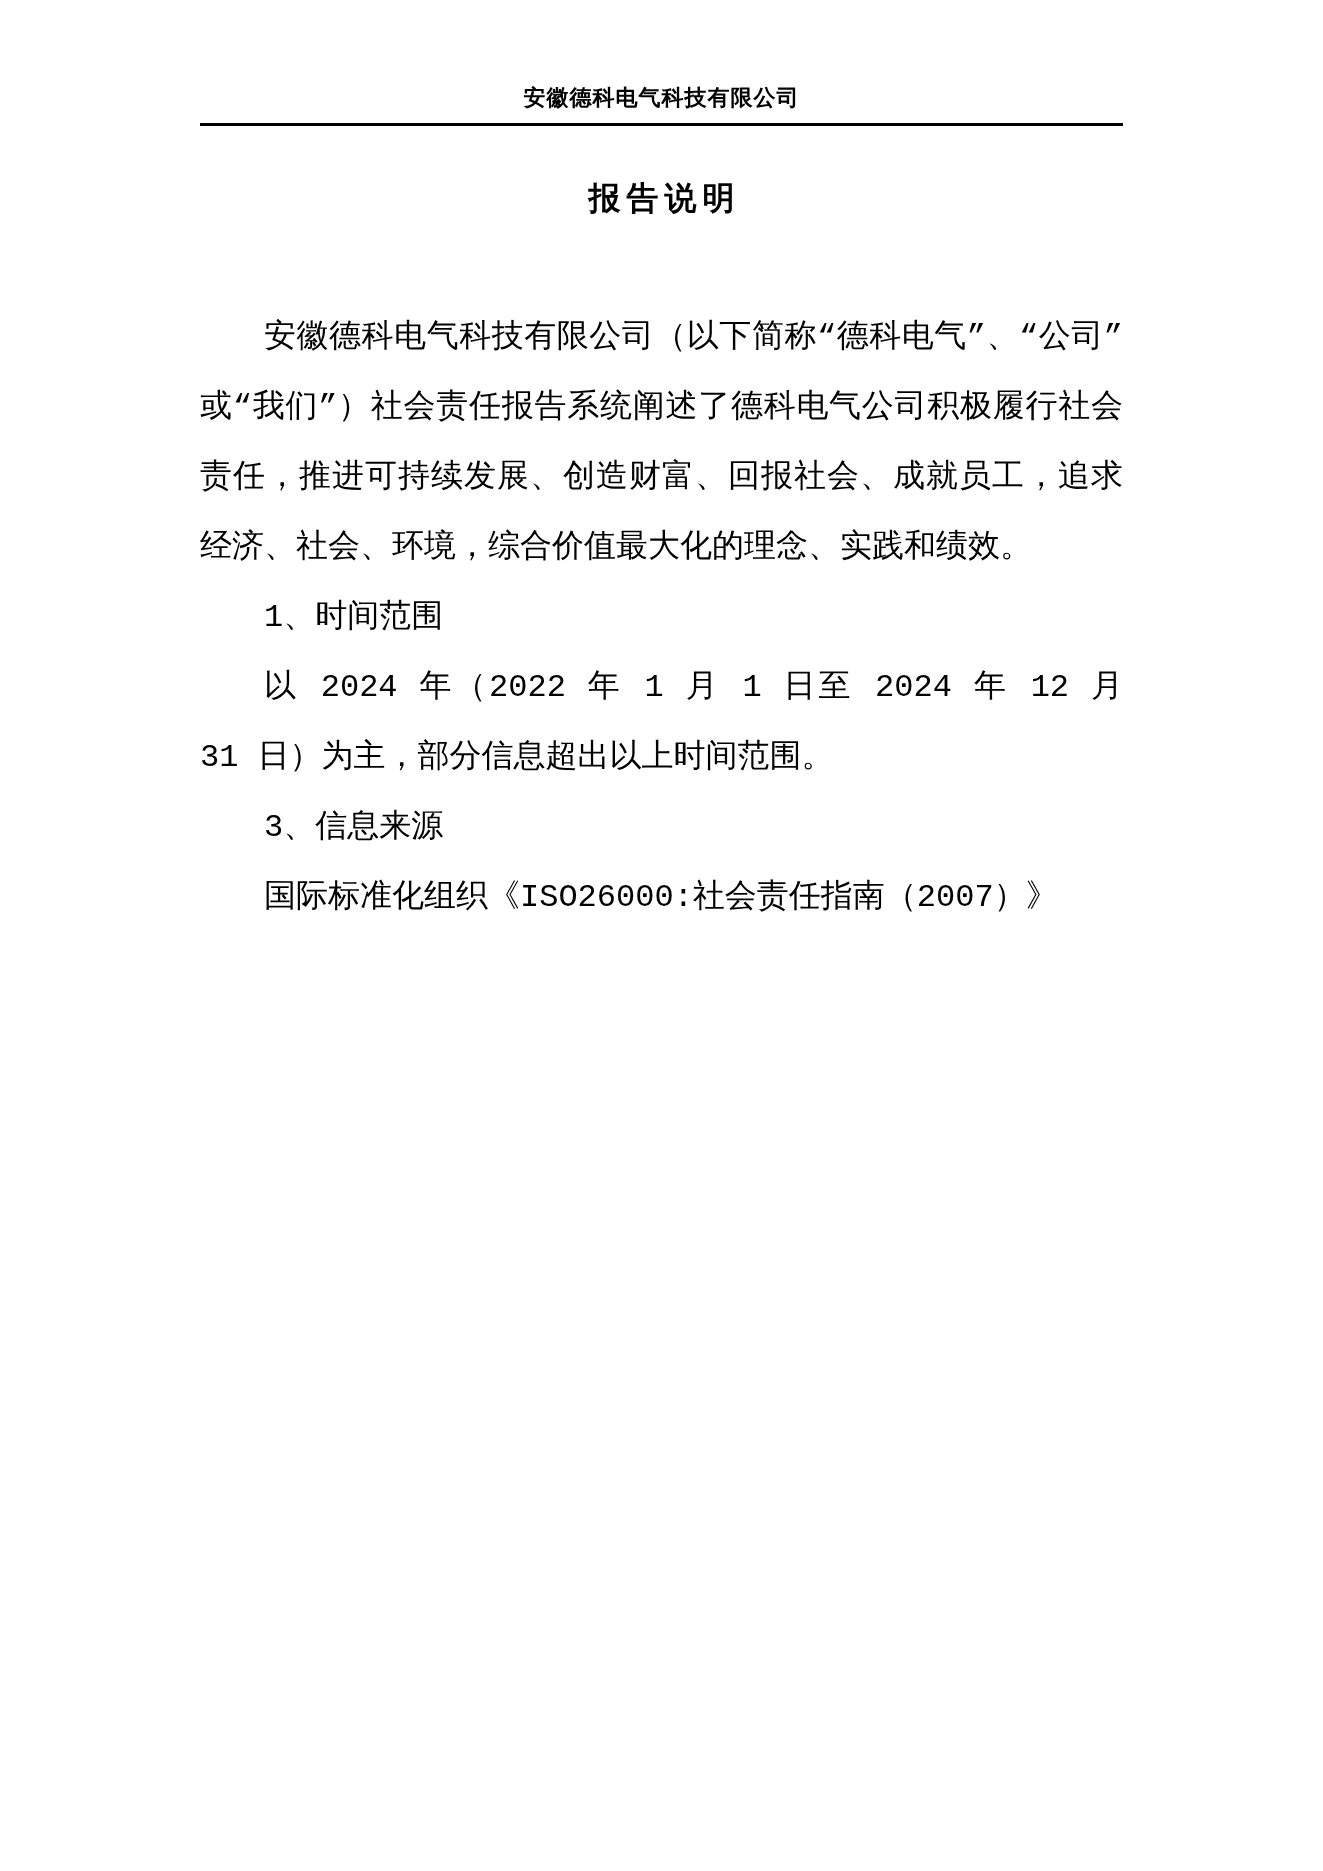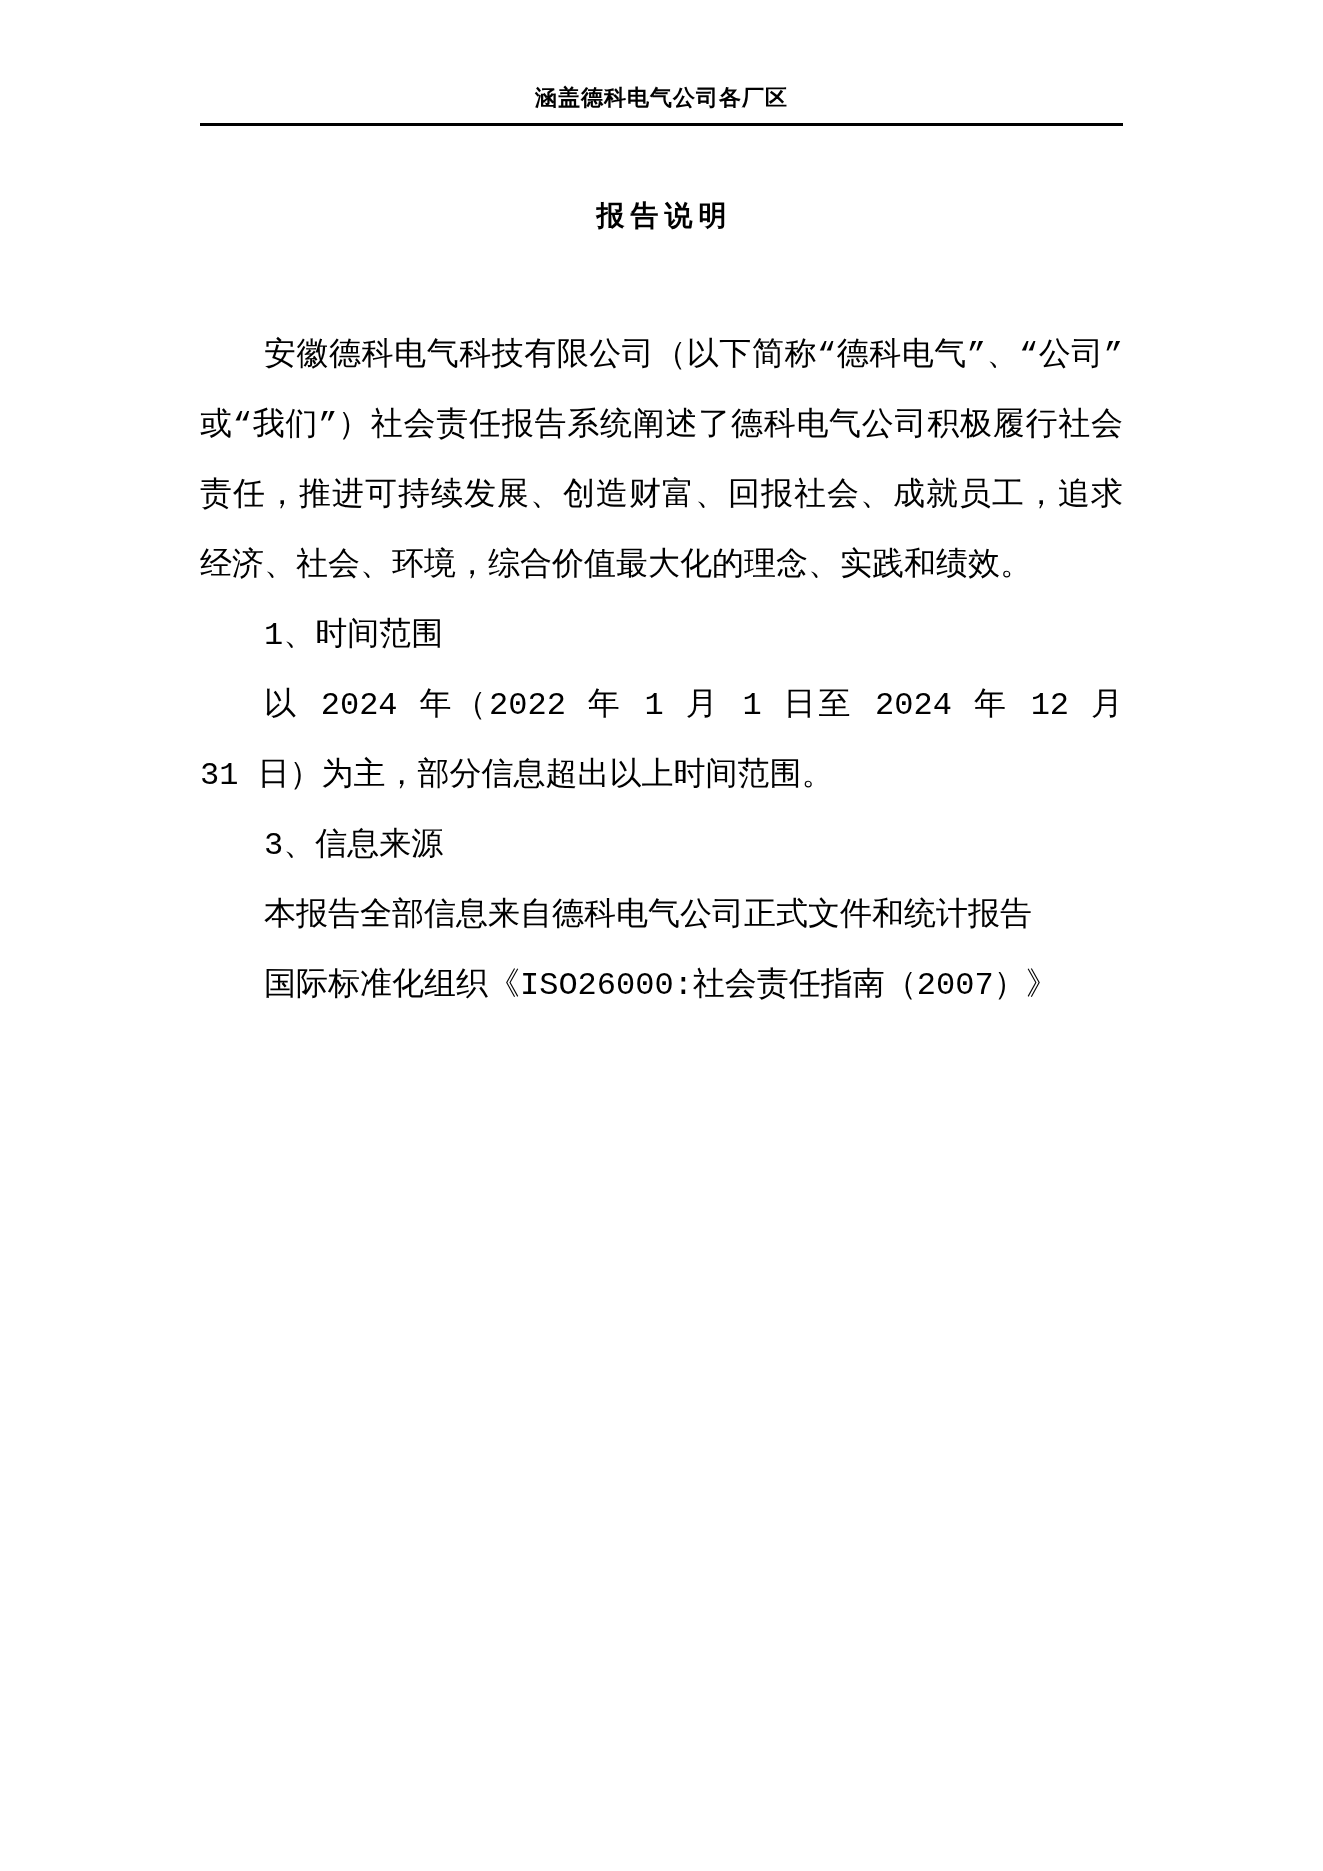--- a/index.html
+++ b/index.html
@@ -28,23 +28,23 @@
     line-height: 28px;
     font-weight: bold;
     letter-spacing: 1px;
   }
   .header-rule {
     margin-top: 11px;
     height: 0;
     border-bottom: 3px solid #000000;
   }
   .page-title {
-    margin-top: 70px;
+    margin-top: 52px;
     text-align: center;
-    font-size: 28px;
+    font-size: 32px;
     line-height: 40px;
     font-weight: bold;
     letter-spacing: 6px;
     text-indent: 6px;
   }
   .body-content {
     margin-top: 85px;
     font-size: 32px;
     line-height: 70px;
     text-align: justify;
@@ -55,28 +55,27 @@
     text-indent: 2em;
     font-family: Liberation Mono, monospace;
   }
 </style>
 </head>
 <body>
 
 <div class="page">
 
   <div class="page-header">
-    <span class="company-name">涵盖德科电气公司各厂区</span>
+    <span class="company-name">安徽德科电气科技有限公司</span>
     <div class="header-rule"></div>
   </div>
 
   <h1 class="page-title">报告说明</h1>
 
   <div class="body-content">
     <p>安徽德科电气科技有限公司（以下简称“德科电气”、“公司”或“我们”）社会责任报告系统阐述了德科电气公司积极履行社会责任，推进可持续发展、创造财富、回报社会、成就员工，追求经济、社会、环境，综合价值最大化的理念、实践和绩效。</p>
     <p>1、时间范围</p>
     <p>以 2024 年（2022 年 1 月 1 日至 2024 年 12 月 31 日）为主，部分信息超出以上时间范围。</p>
     <p>3、信息来源</p>
-    <p>本报告全部信息来自德科电气公司正式文件和统计报告</p>
     <p>国际标准化组织《ISO26000:社会责任指南（2007）》</p>
   </div>
 
 </div>
 
 </body></html>

